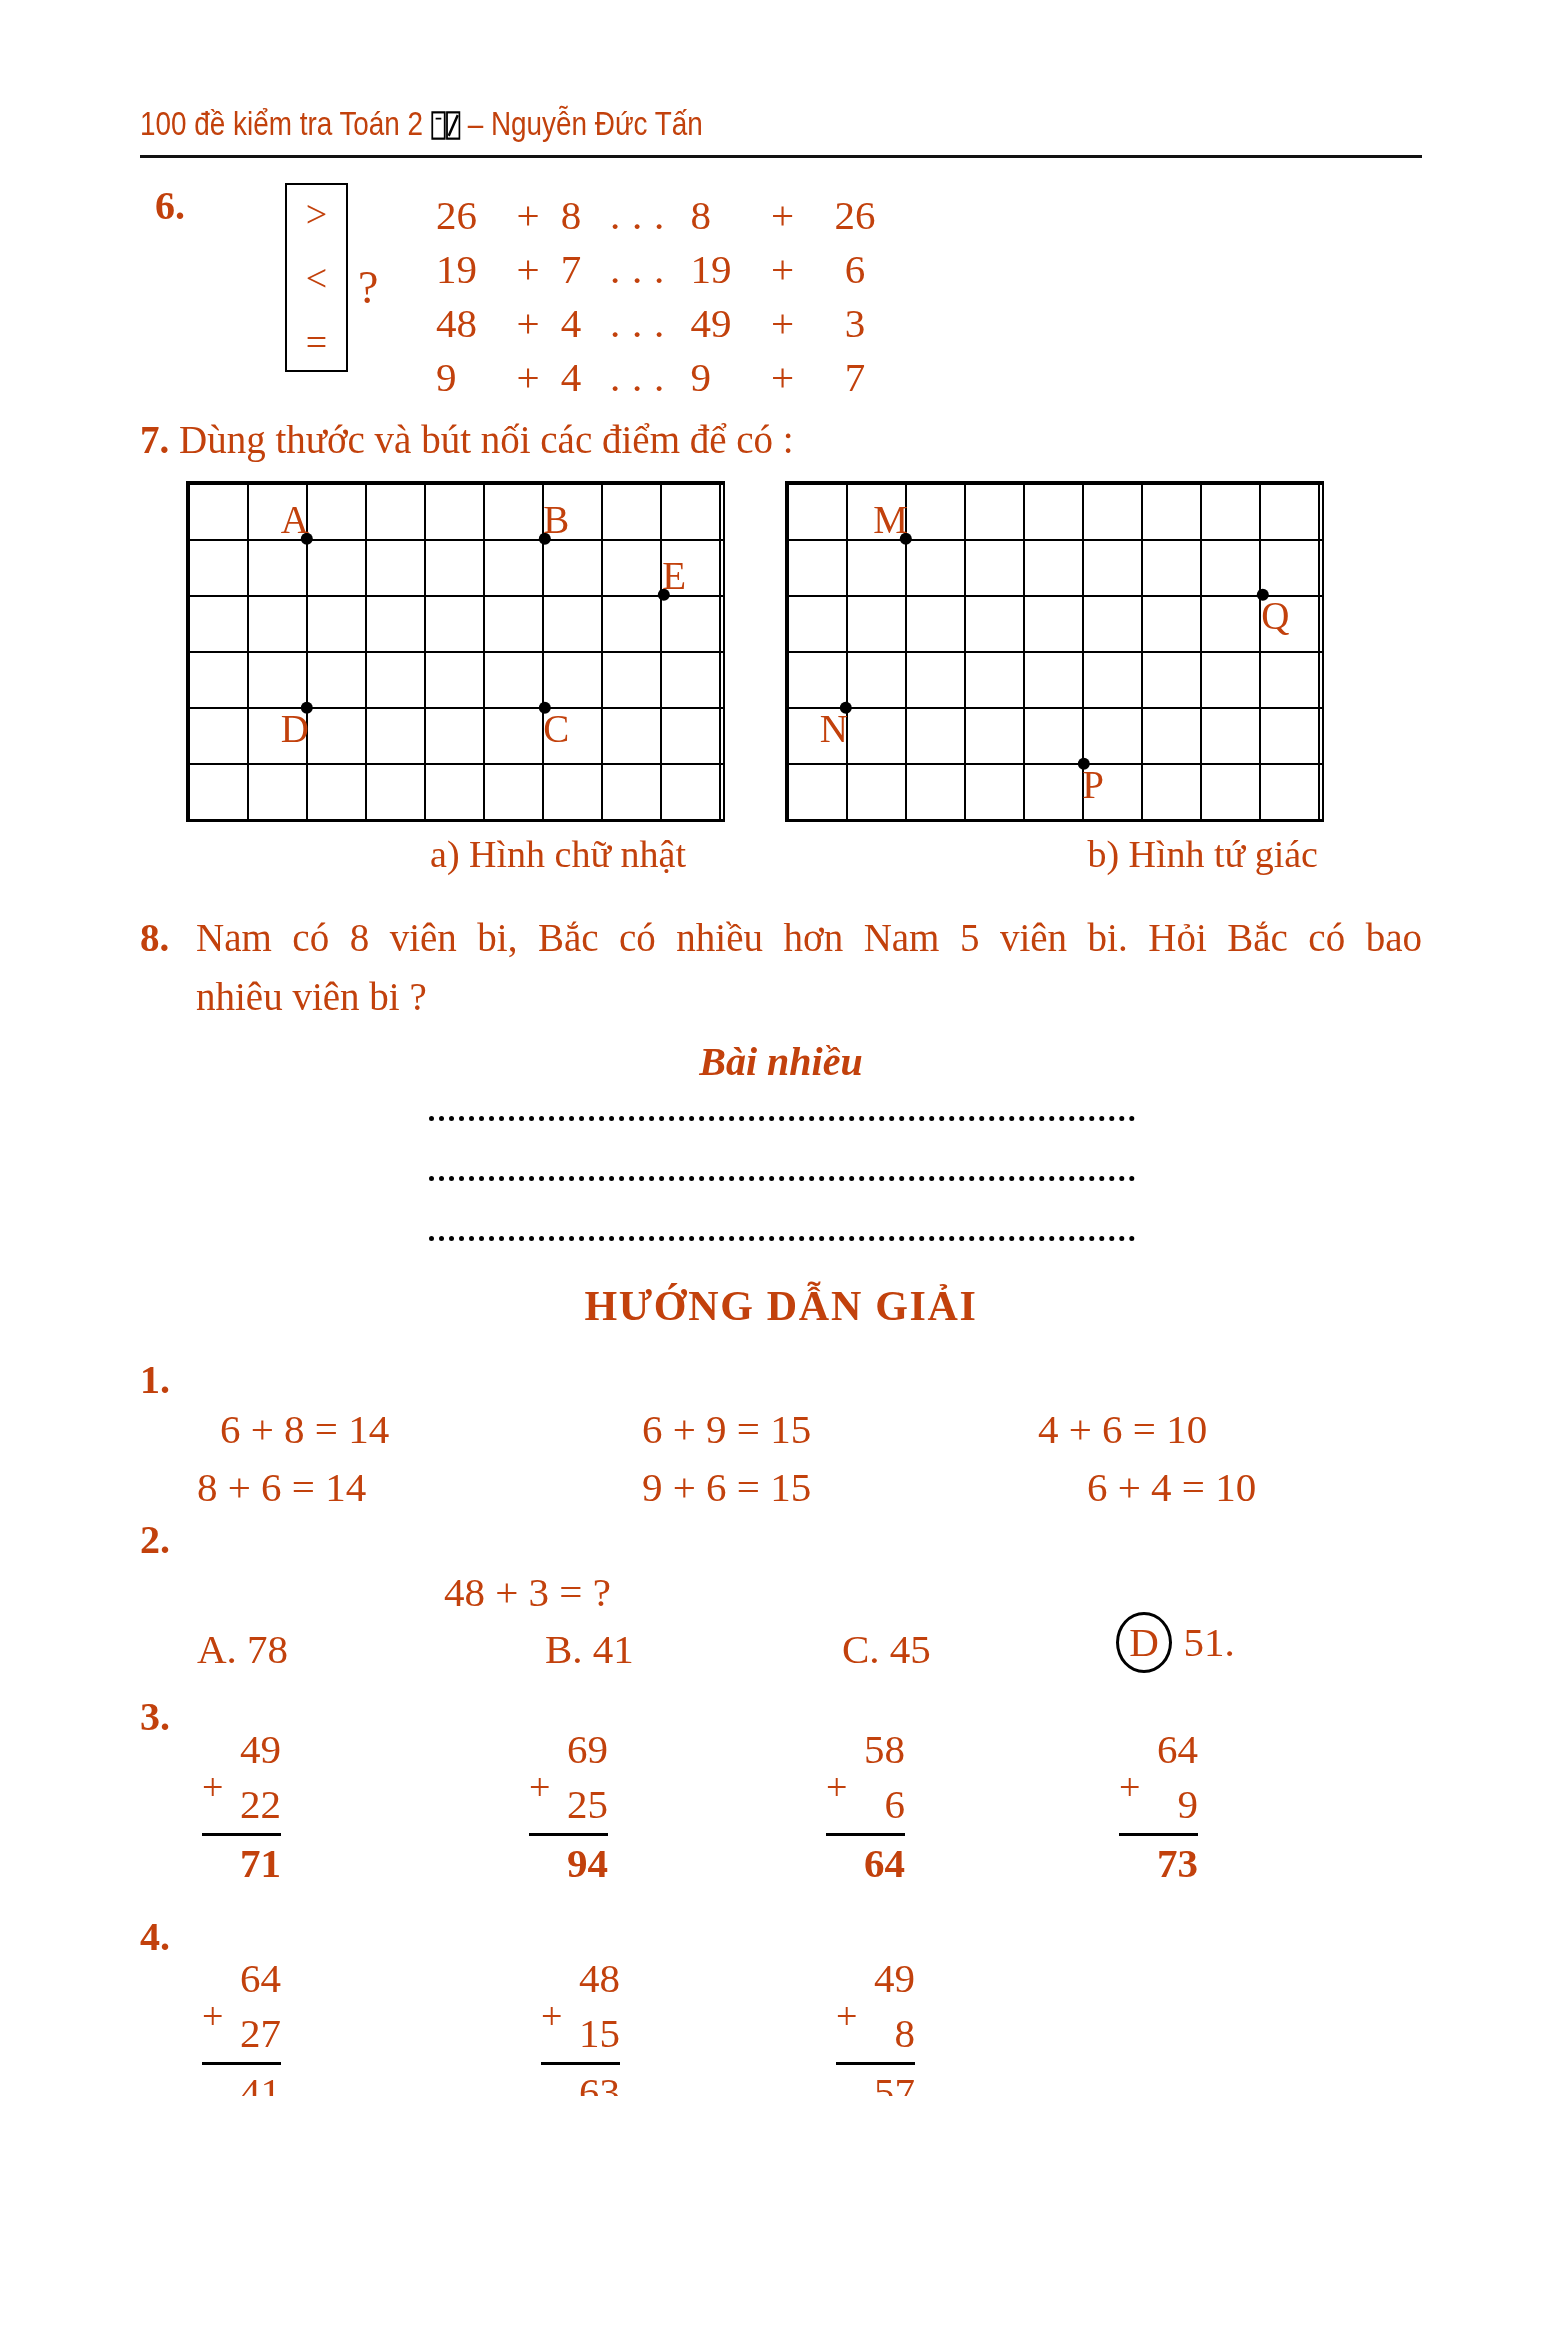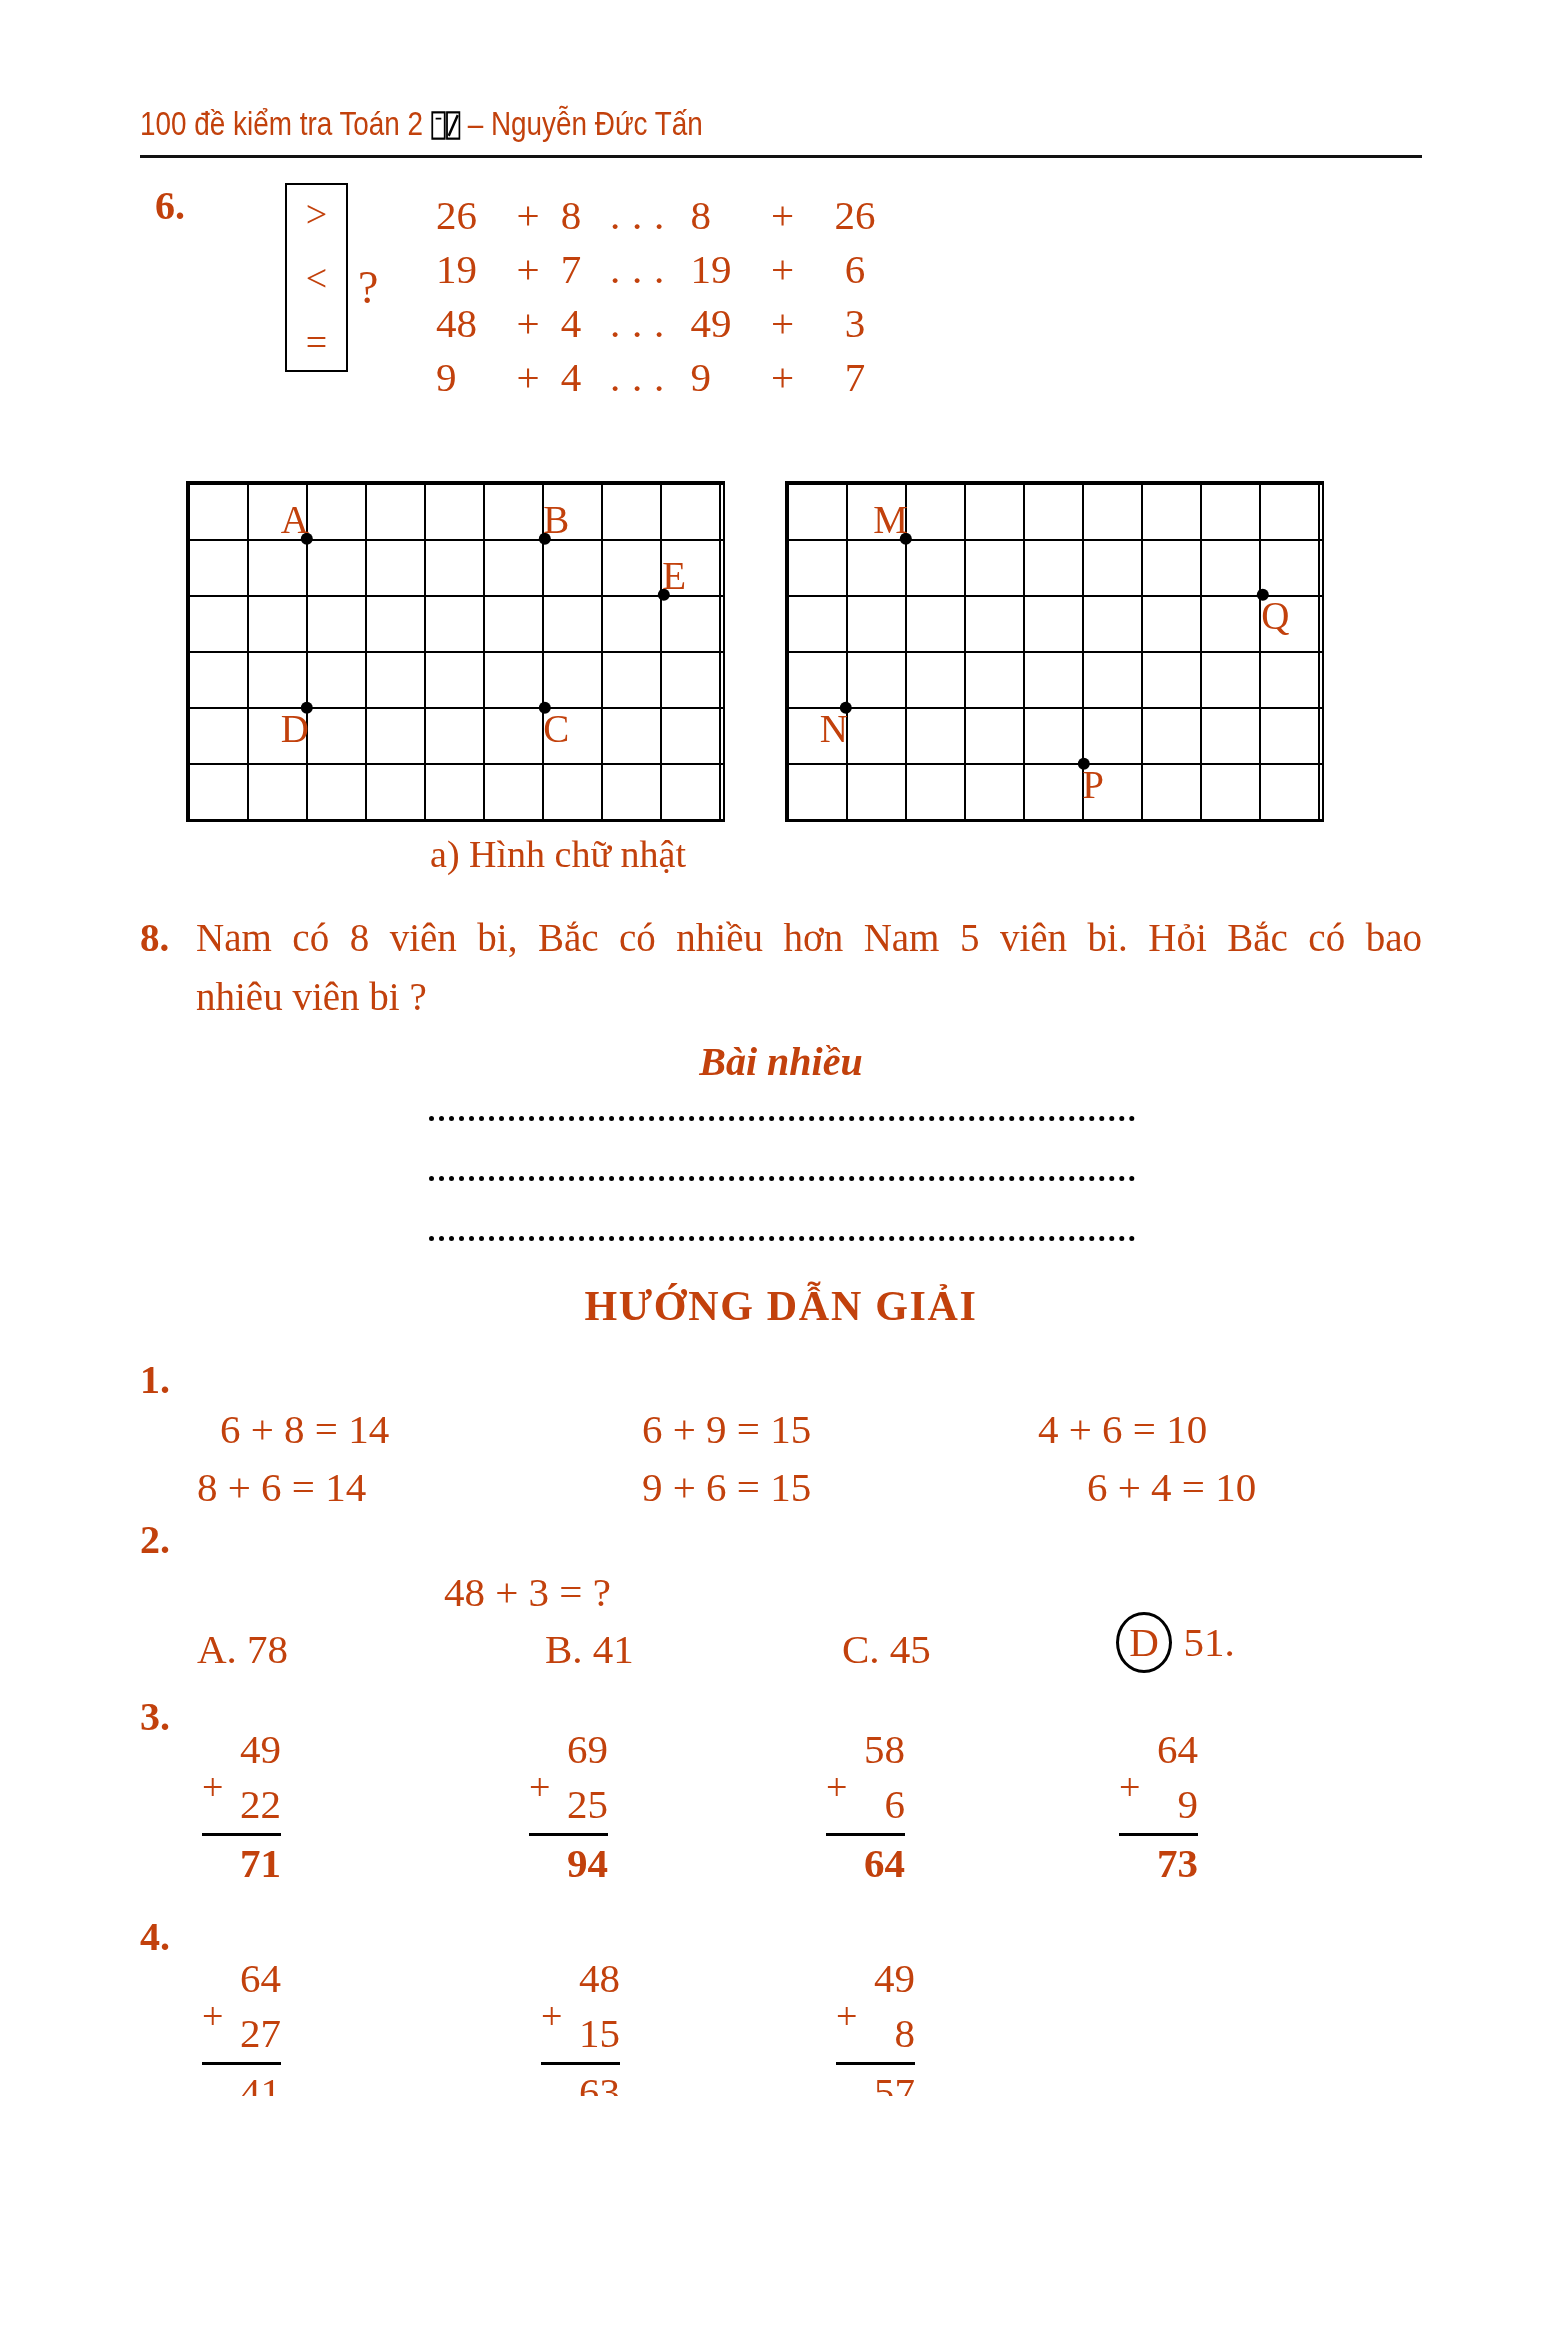--- a/index.html
+++ b/index.html
@@ -138,20 +138,24 @@
       <span class="c1">9</span>
         <span class="o1">+</span>
         <span class="c2">4</span>
         <span class="cd">. . .</span>
         <span class="c3">9</span>
         <span class="o2">+</span>
         <span class="c4">7</span>
     </div>
   </div>
 
+  <div class="p7-line">
+    <span class="bold">7.</span>
+    <span>Dùng thước và bút nối các điểm để có :</span>
+  </div>
 
   <div id="grid-a" class="grid">
       <div class="gp" style="left: 119px; top: 56px;">
         <span class="lbl above-left">A</span>
       </div>
       <div class="gp" style="left: 357px; top: 56px;">
         <span class="lbl above-right">B</span>
       </div>
       <div class="gp" style="left: 476px; top: 112px;">
         <span class="lbl above-right">E</span>
@@ -171,20 +175,21 @@
         <span class="lbl below-right">Q</span>
       </div>
       <div class="gp" style="left: 59px; top: 225px;">
         <span class="lbl below-left">N</span>
       </div>
       <div class="gp" style="left: 297px; top: 281px;">
         <span class="lbl below-right">P</span>
       </div>
     </div>
   <div id="cap-a" class="cap">a) Hình chữ nhật</div>
+  <div id="cap-b" class="cap">b) Hình tứ giác</div>
 
   <div class="p8">
     <div class="p8-l1">
       <span class="num">8.</span>
       <span class="txt">Nam có 8 viên bi, Bắc có nhiều hơn Nam 5 viên bi. Hỏi Bắc có bao</span>
     </div>
     <div class="p8-l2">nhiêu viên bi ?</div>
   </div>
   <div class="bai">Bài nhiều</div>
   <div id="answer-lines">

